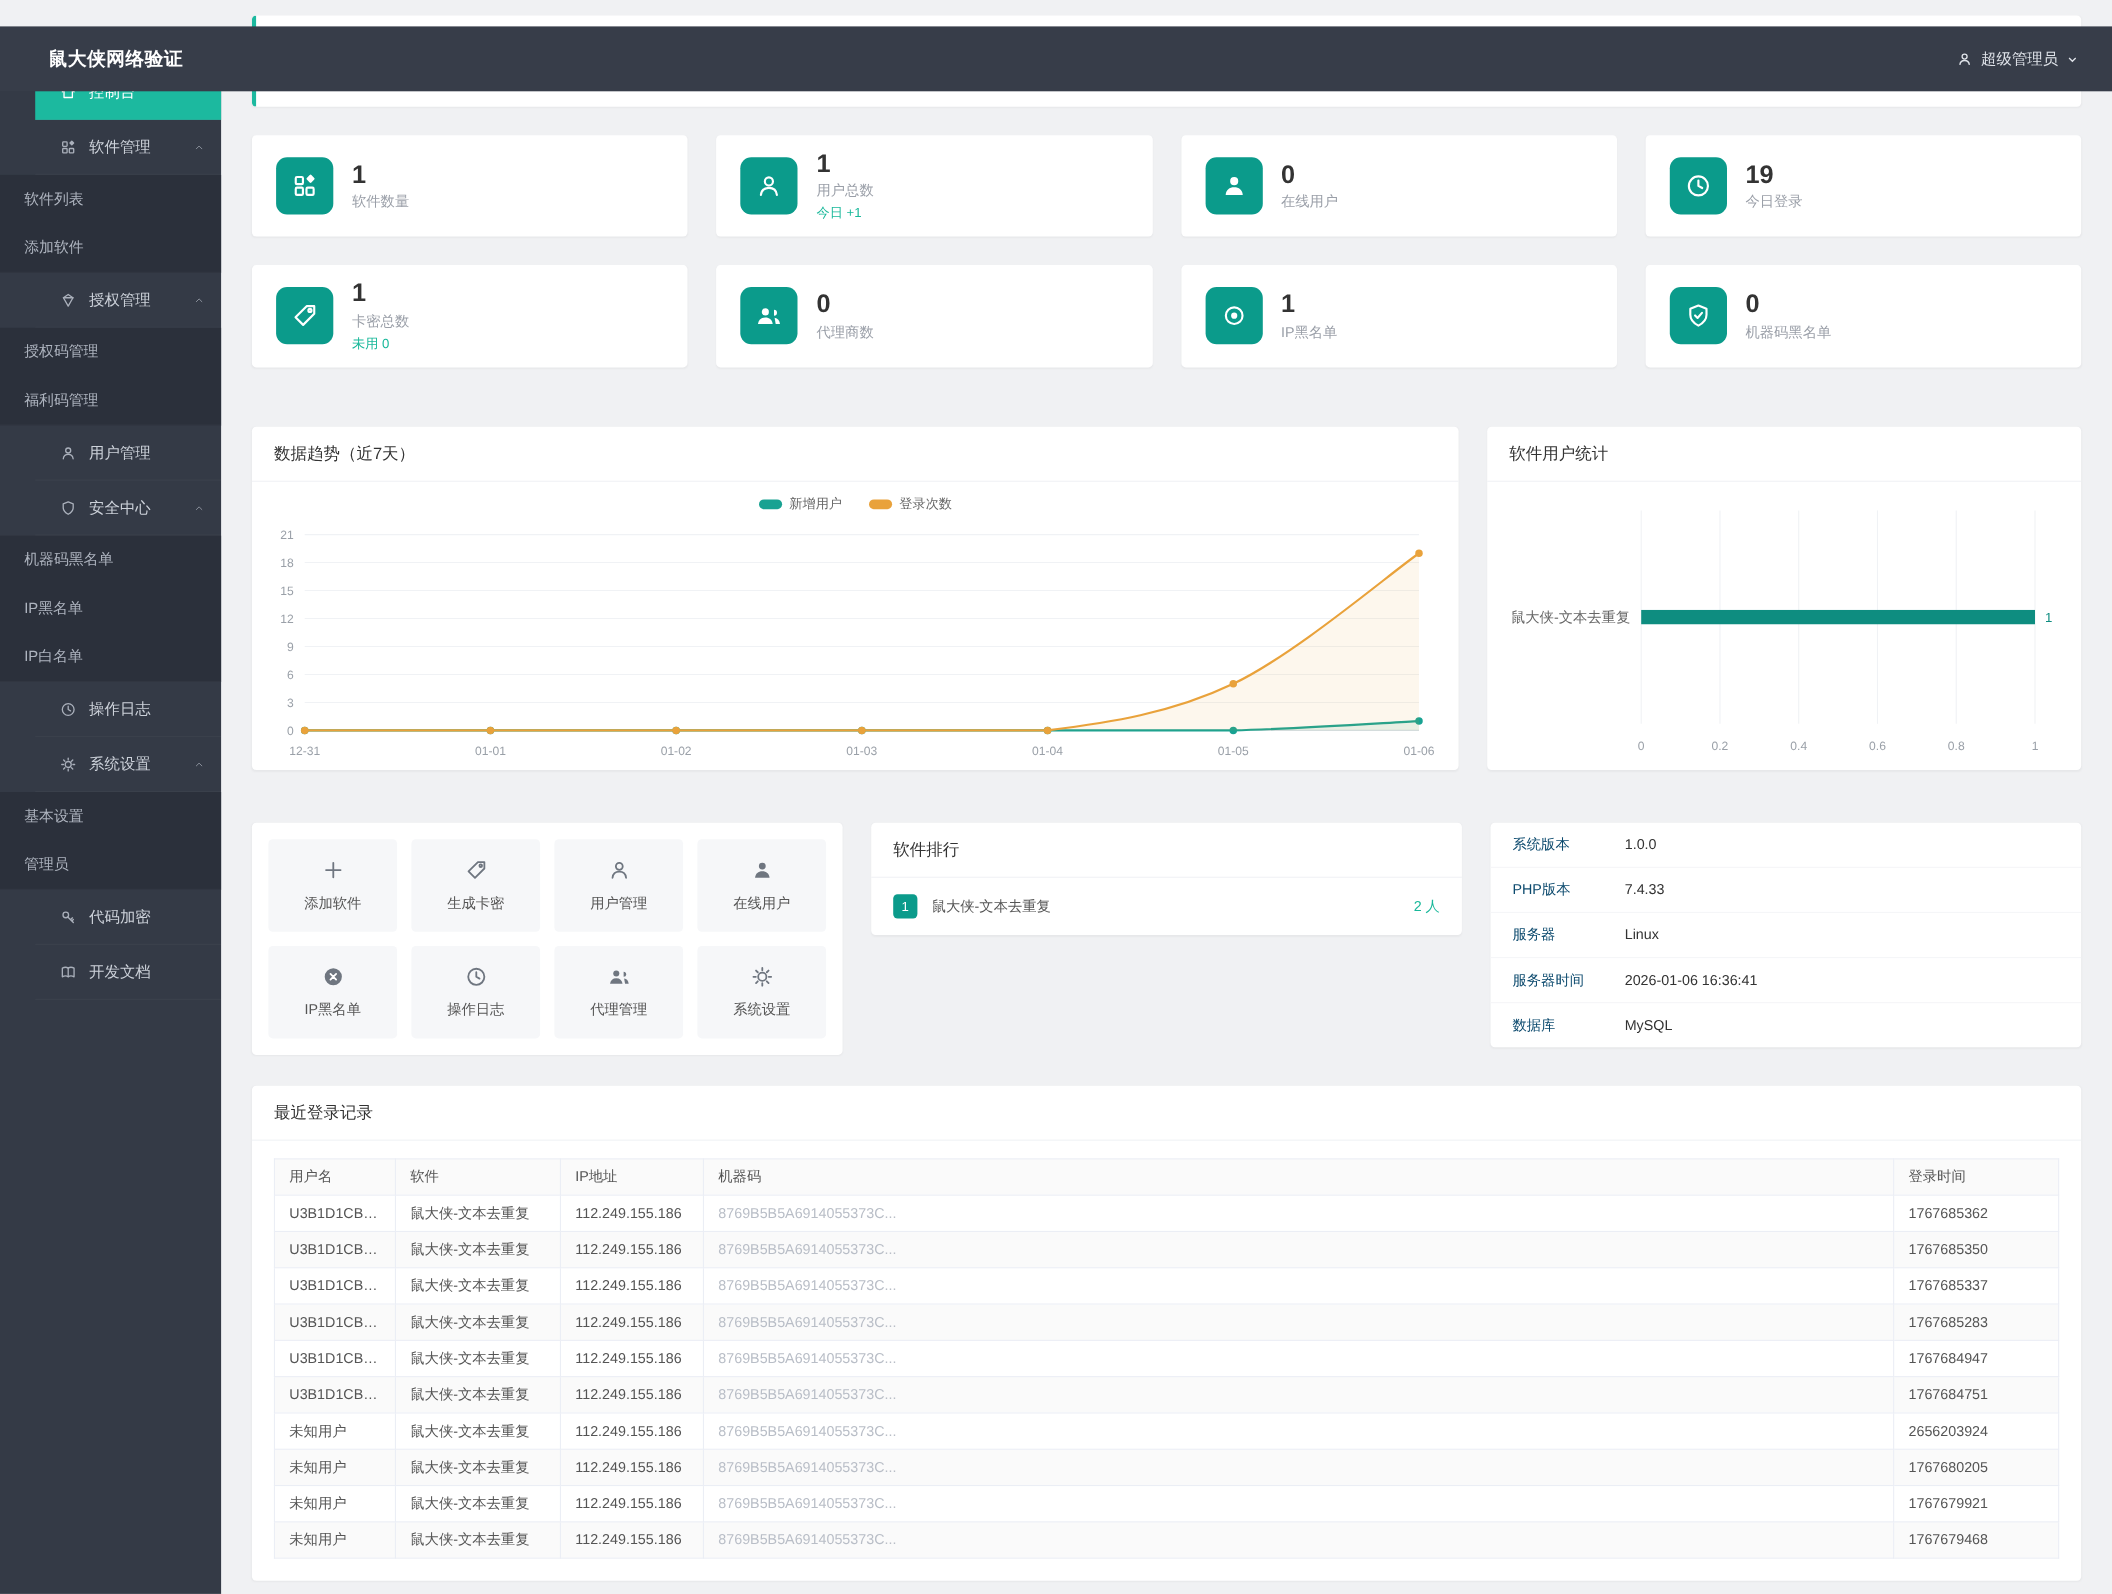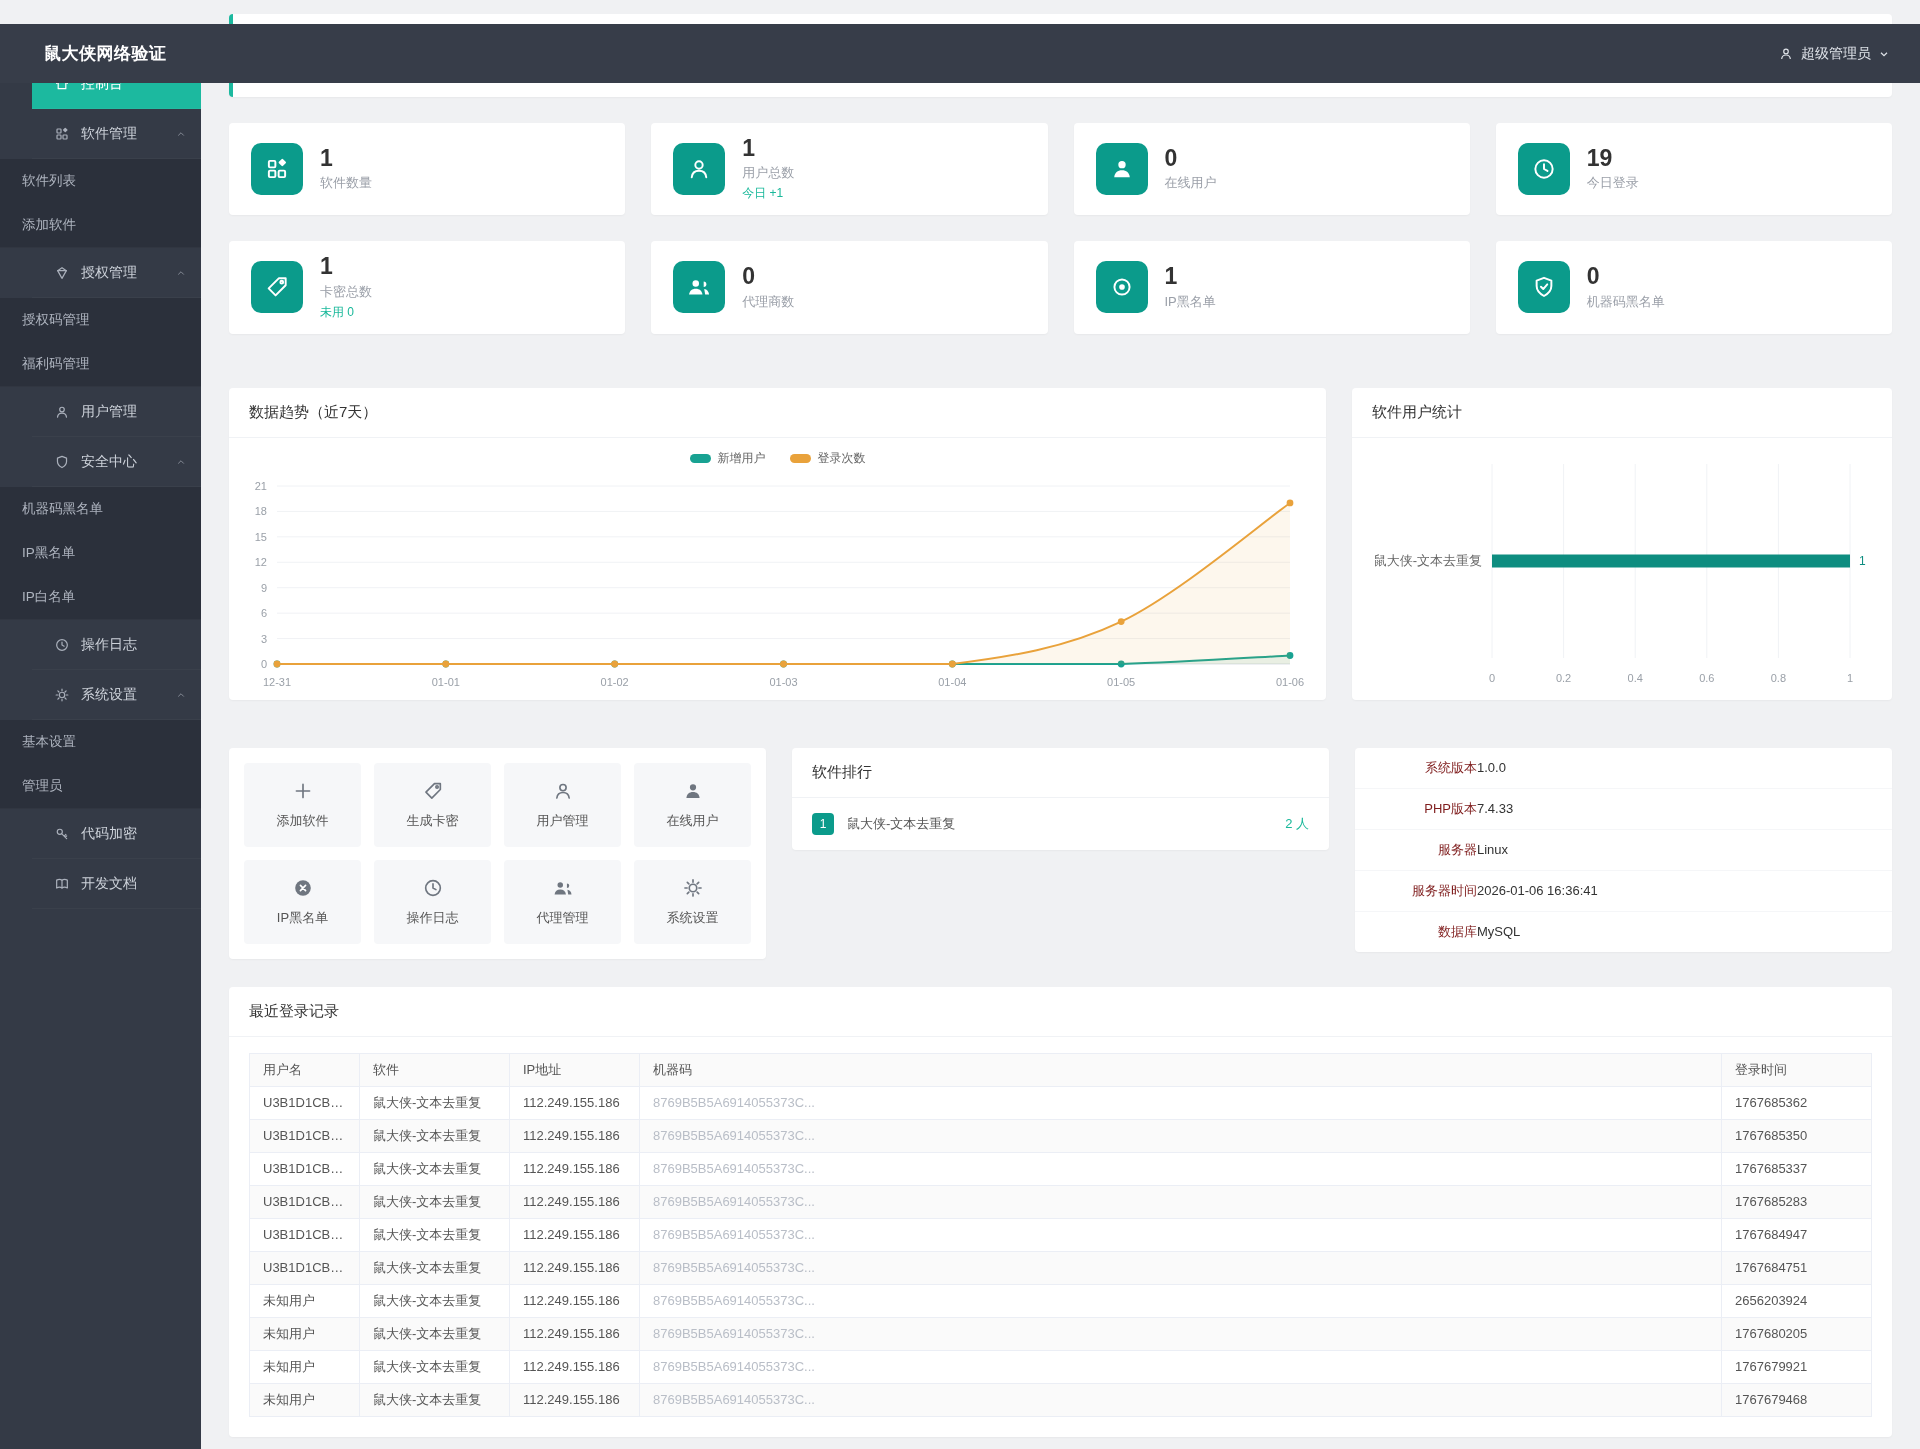--- a/index.html
+++ b/index.html
@@ -67,21 +67,21 @@
   .qa-label { font-size:13px; color:#555; }
 
   .rank-row { display:flex; align-items:center; gap:13px; padding:15px 20px; }
   .rank-badge { width:22px; height:22px; border-radius:4px; background:#0b9b8b; color:#fff;
     font-size:12px; display:flex; align-items:center; justify-content:center; flex:0 0 auto; }
   .rank-name { font-size:13px; color:#555; flex:1; }
   .rank-count { font-size:13px; color:#19b89a; }
 
   .si-row { display:flex; align-items:center; padding:11px 20px; font-size:13px; border-bottom:1px solid #f5f6f8; }
   .si-row:last-child { border-bottom:none; }
-  .si-label { width:102px; color:#7f1d1d; flex:0 0 auto;text-align:right; }
+  .si-label { width:102px; color:#0c4a6e; flex:0 0 auto; }
   .si-value { color:#333; }
 
   .table-card { }
   .table-wrap { padding:16px 20px 20px; }
   table.login { width:100%; border-collapse:collapse; font-size:13px; table-layout:fixed; }
   table.login th, table.login td { border:1px solid #ebeef5; padding:7px 13px; text-align:left;
     color:#555; font-weight:normal; white-space:nowrap; overflow:hidden; text-overflow:ellipsis; }
   table.login th { background:#fafafa; color:#555; }
   table.login tr:nth-child(even) td { background:#fafafa; }
   table.login td.dim { color:#b9bec7; }

